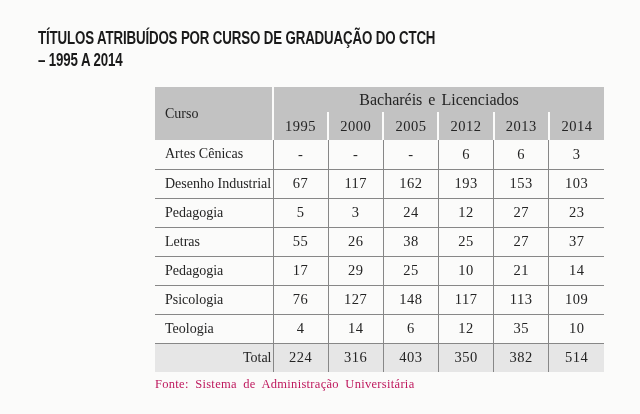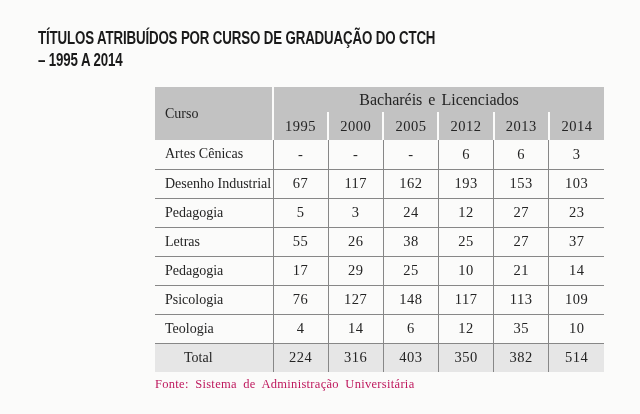--- a/index.html
+++ b/index.html
@@ -85,21 +85,21 @@
     text-align: center;
     font-size: 14.5px;
     letter-spacing: 0.5px;
     vertical-align: middle;
     border-left: 1.5px solid var(--grid-line, #878787);
   }
   .tbl tbody tr.total {
     background: var(--total-bg, #e6e6e6);
     border-bottom: none;
   }
-  .tbl tbody tr.total th { padding-left: 29px; }
+  .tbl tbody tr.total th { padding-left: 4px; text-align: right; }
 
   
   .source {
     position: absolute;
     left: 155px;
     top: 377px;
     font-size: 12.5px;
     color: #be185d;
     letter-spacing: 0.3px;
     word-spacing: 3px;

